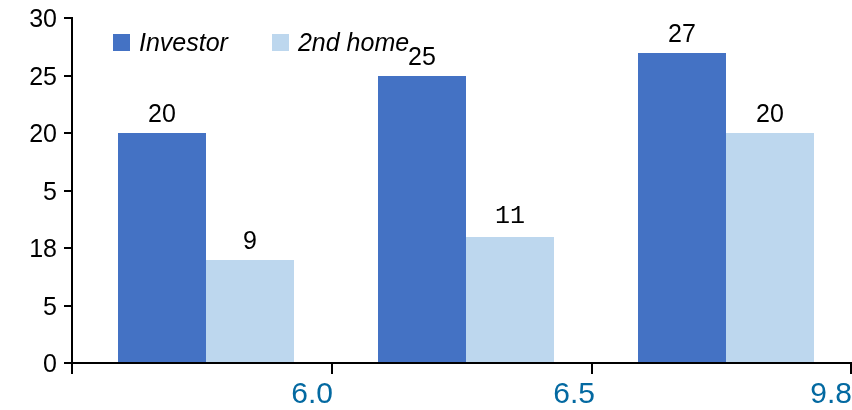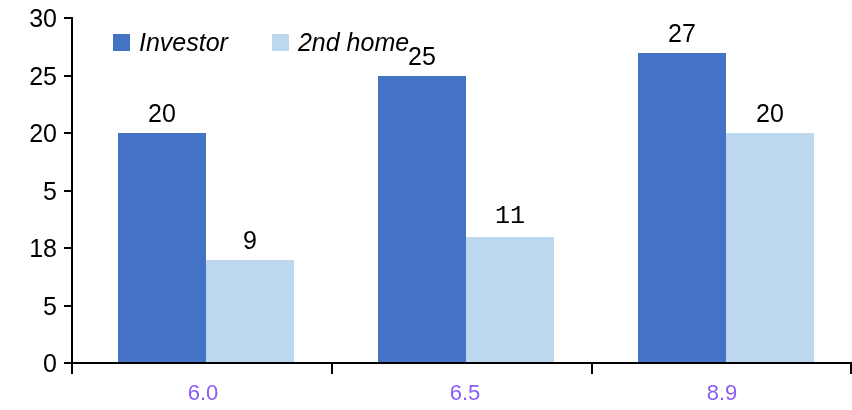--- a/index.html
+++ b/index.html
@@ -120,24 +120,24 @@
     position: absolute;
     top: 362px;
     width: 2px;
     height: 12px;
     background: #000000;
   }
   .x-tick-label {
     position: absolute;
     top: 377px;
     width: 260px;
-    text-align: center;
-    font-size: 22px;
+    text-align: right;
+    font-size: 30px;
     line-height: 32px;
-    color: #8b5cf6;
+    color: #0369a1;
   }
 
   
   #legend {
     position: absolute;
     left: 113px;
     top: 28px;
     display: flex;
     align-items: center;
     gap: 44px;
@@ -238,21 +238,21 @@
   <div id="x-axis">
     <div id="x-axis-line"></div>
 
     <span class="x-tick-mark" style="left:71px;"></span>
     <span class="x-tick-mark" style="left:331px;"></span>
     <span class="x-tick-mark" style="left:591px;"></span>
     <span class="x-tick-mark" style="left:850px;"></span>
 
     <span class="x-tick-label" style="left:73px;">6.0</span>
     <span class="x-tick-label" style="left:335px;">6.5</span>
-    <span class="x-tick-label" style="left:592px;">8.9</span>
+    <span class="x-tick-label" style="left:592px;">9.8</span>
   </div>
 
   <div id="legend">
     <div class="legend-item">
       <span class="legend-swatch" style="background:#4472C4;"></span>
       <span class="legend-label">Investor</span>
     </div>
     <div class="legend-item">
       <span class="legend-swatch" style="background:#BDD7EE;"></span>
       <span class="legend-label">2nd home</span>

